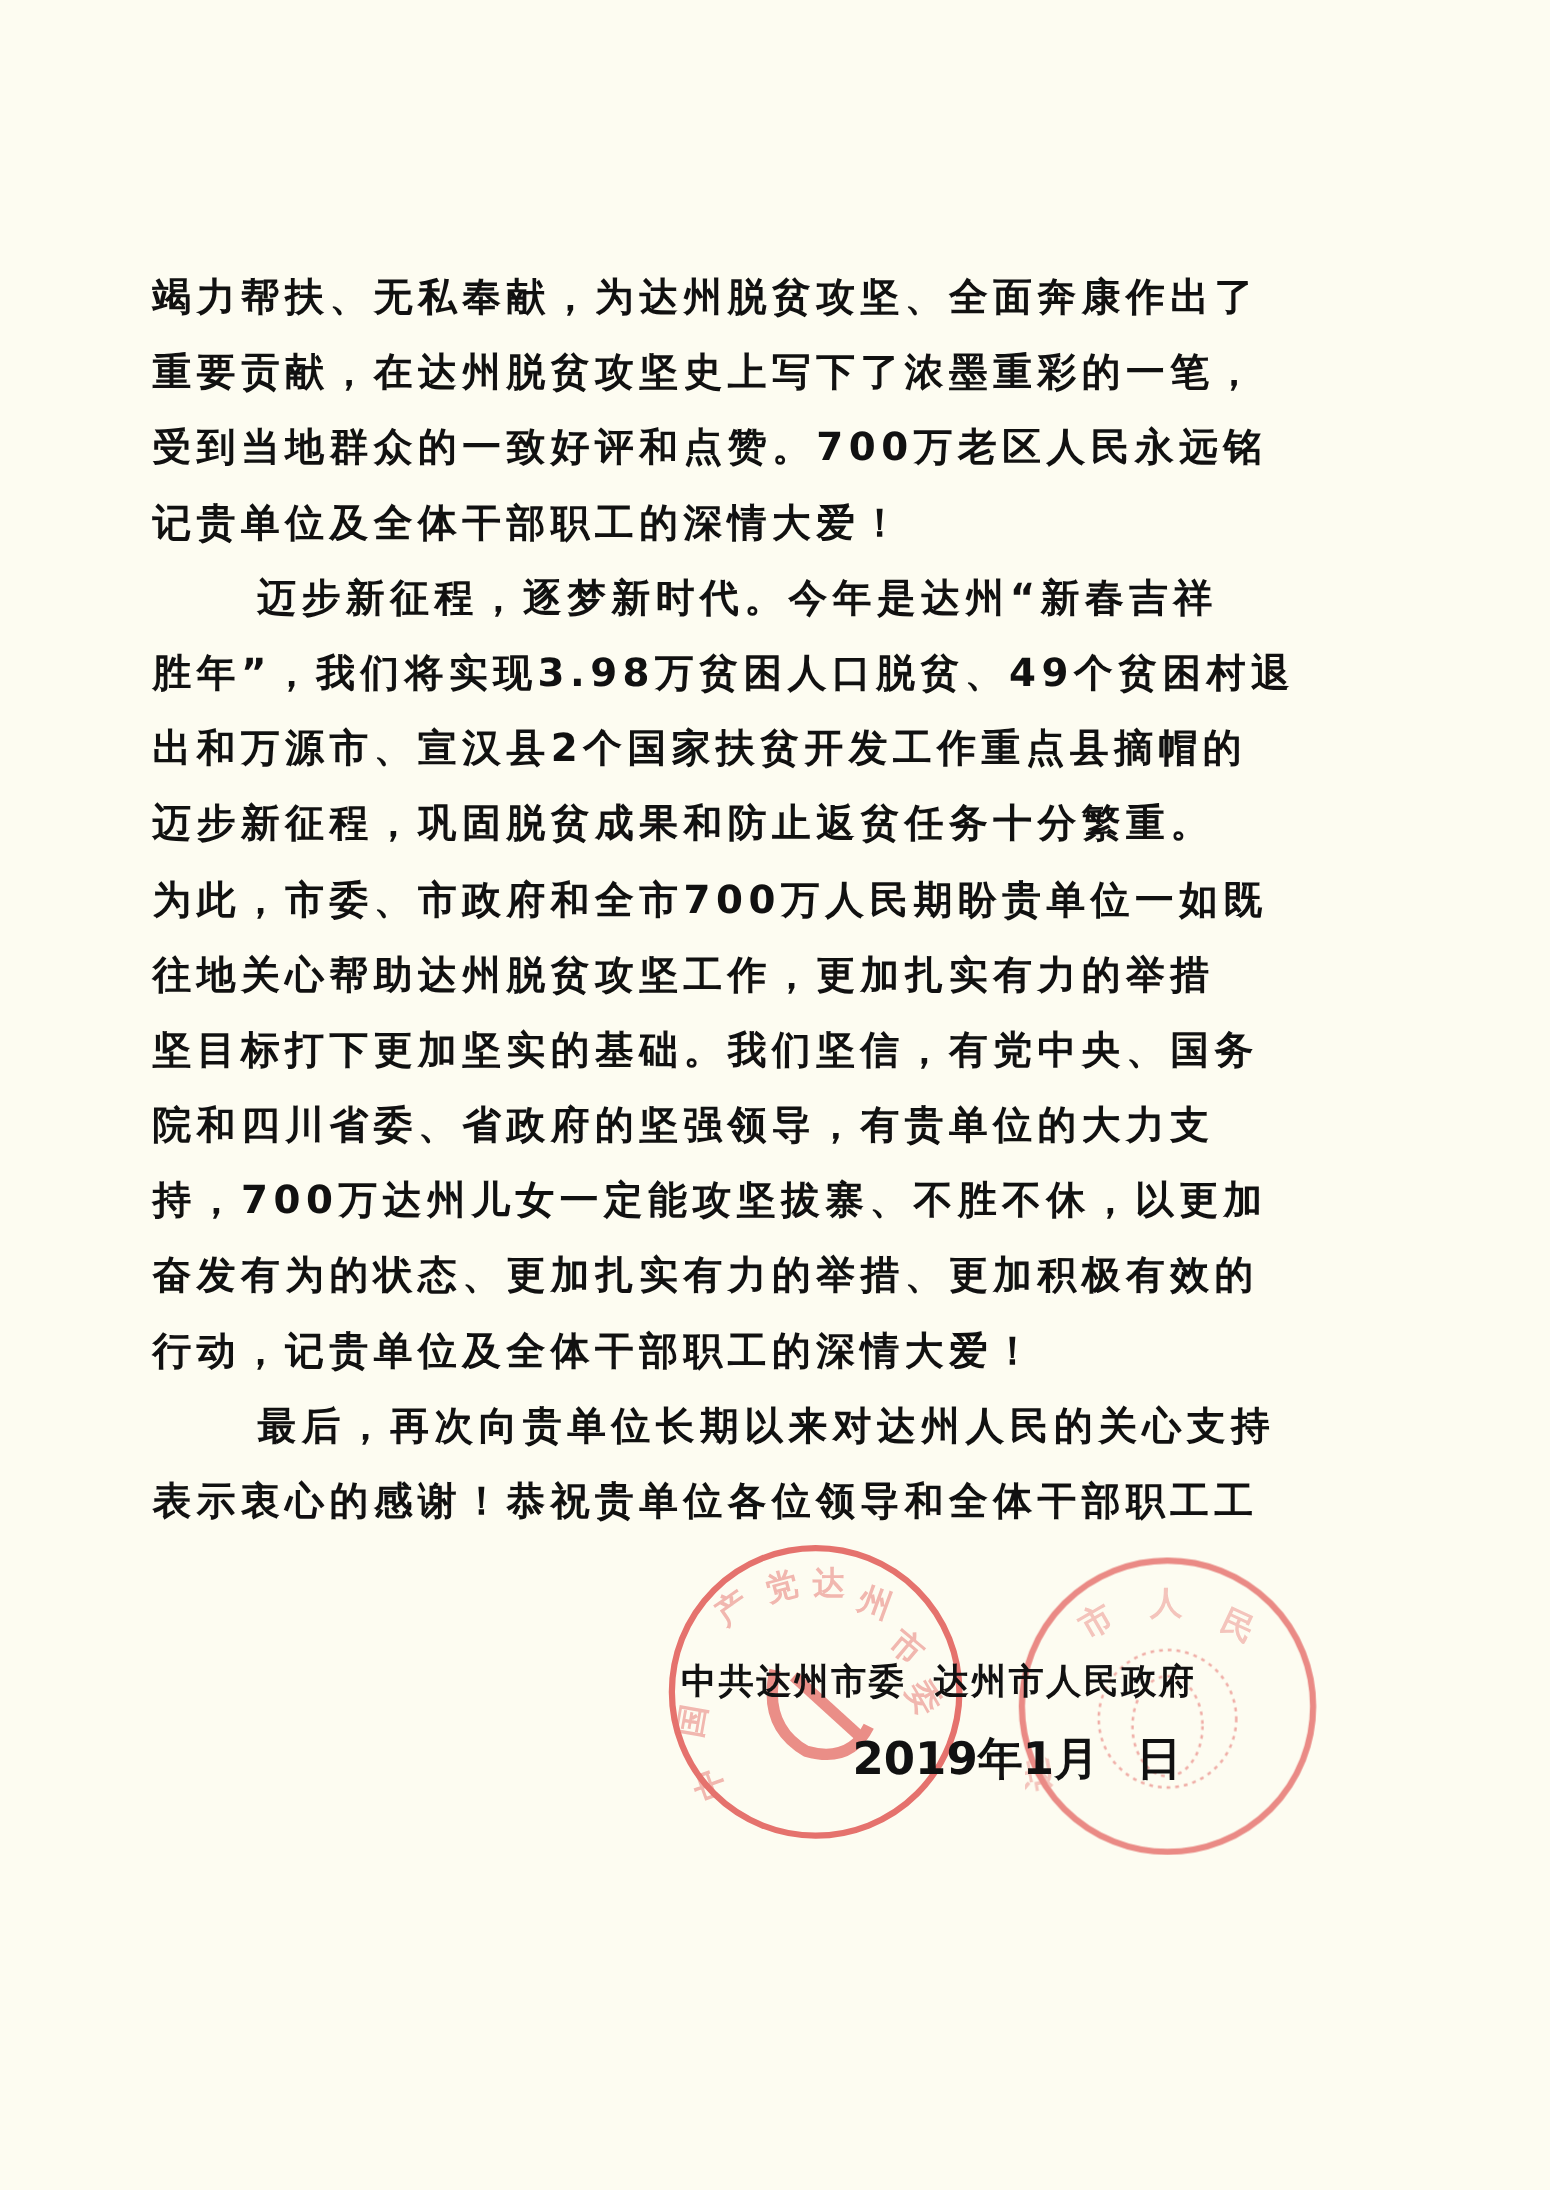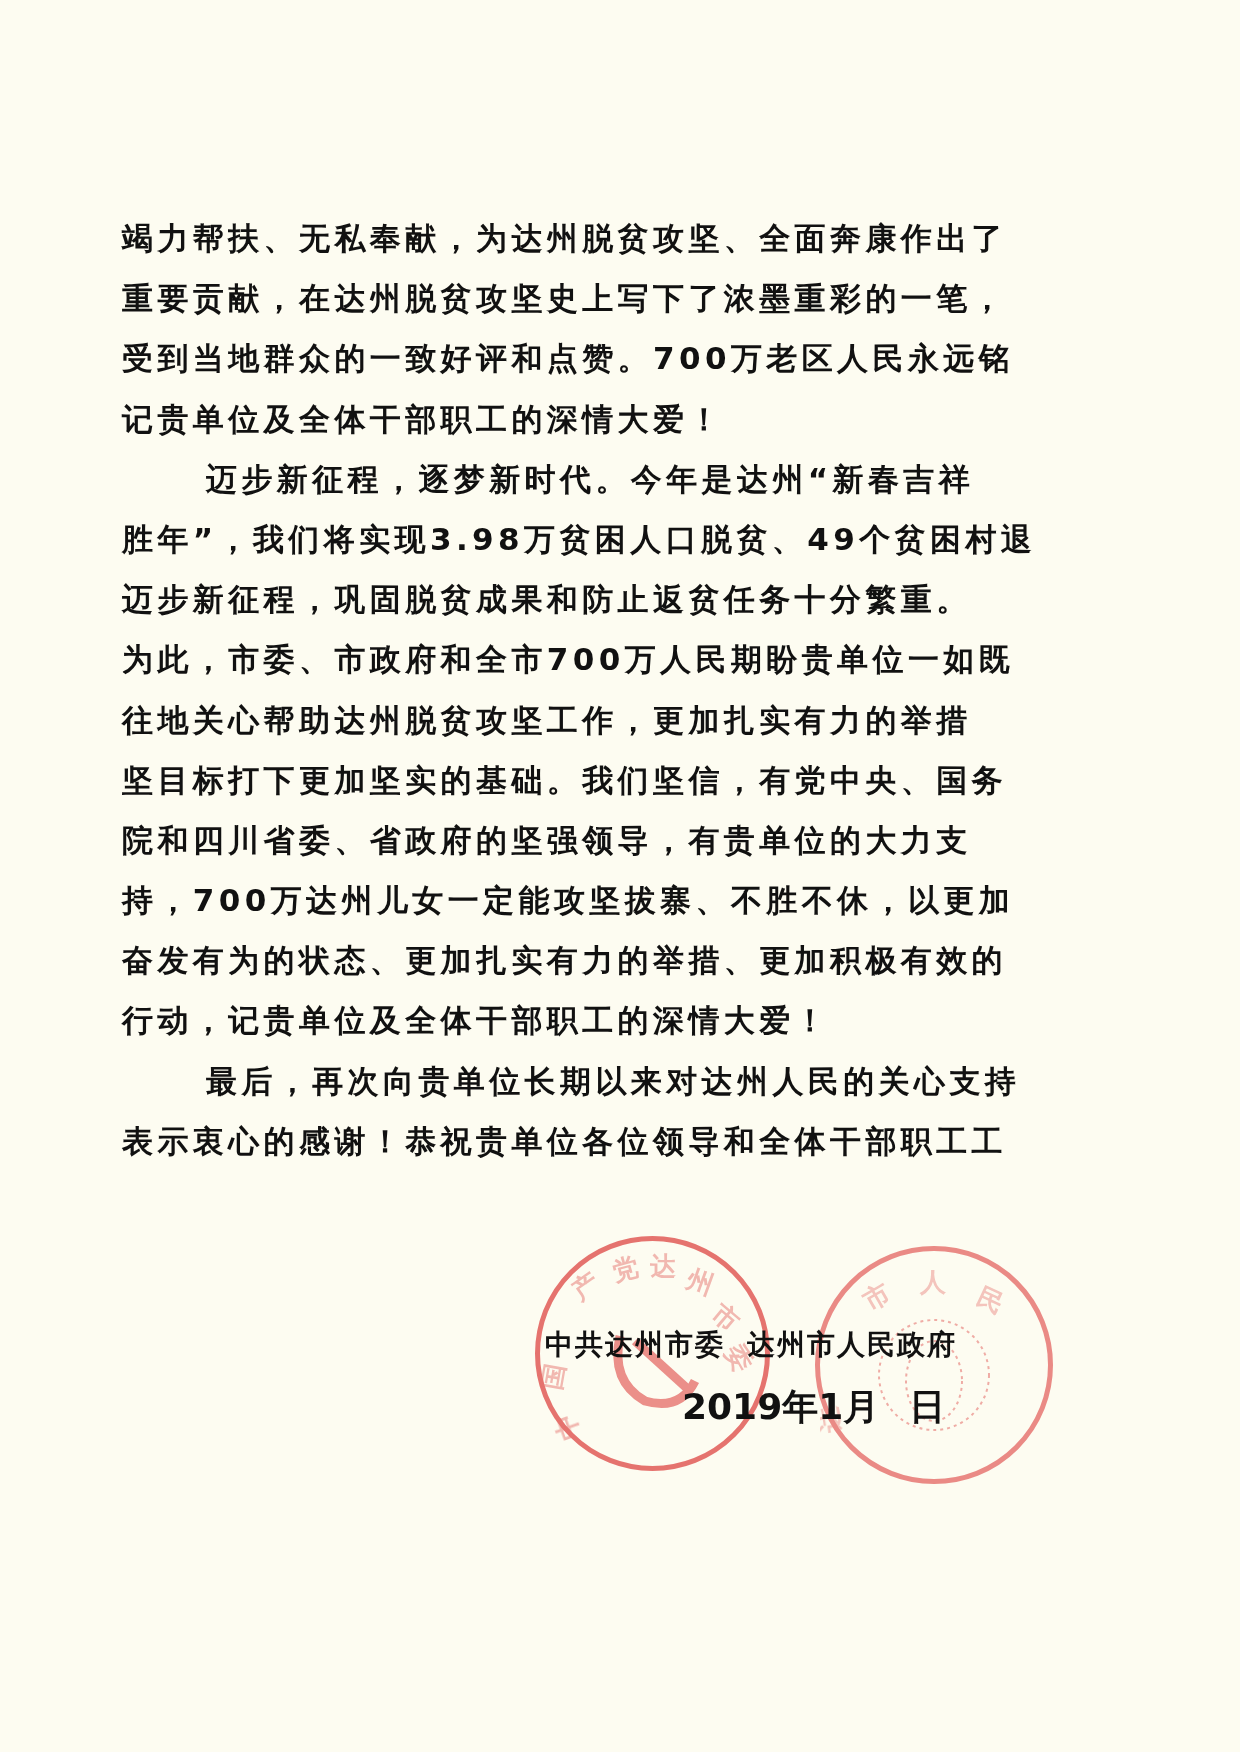--- a/index.html
+++ b/index.html
@@ -49,20 +49,21 @@
 
   <div class="body-text">
 
     <div class="line">竭力帮扶、无私奉献，为达州脱贫攻坚、全面奔康作出了</div>
     <div class="line">重要贡献，在达州脱贫攻坚史上写下了浓墨重彩的一笔，</div>
     <div class="line">受到当地群众的一致好评和点赞。700万老区人民永远铭</div>
     <div class="line">记贵单位及全体干部职工的深情大爱！</div>
 
     <div class="line indent">迈步新征程，逐梦新时代。今年是达州“新春吉祥</div>
     <div class="line">胜年”，我们将实现3.98万贫困人口脱贫、49个贫困村退</div>
+    <div class="line">出和万源市、宣汉县2个国家扶贫开发工作重点县摘帽的</div>
     <div class="line">迈步新征程，巩固脱贫成果和防止返贫任务十分繁重。</div>
     <div class="line">为此，市委、市政府和全市700万人民期盼贵单位一如既</div>
     <div class="line">往地关心帮助达州脱贫攻坚工作，更加扎实有力的举措</div>
     <div class="line">坚目标打下更加坚实的基础。我们坚信，有党中央、国务</div>
     <div class="line">院和四川省委、省政府的坚强领导，有贵单位的大力支</div>
     <div class="line">持，700万达州儿女一定能攻坚拔寨、不胜不休，以更加</div>
     <div class="line">奋发有为的状态、更加扎实有力的举措、更加积极有效的</div>
     <div class="line">行动，记贵单位及全体干部职工的深情大爱！</div>
 
     <div class="line indent">最后，再次向贵单位长期以来对达州人民的关心支持</div>

